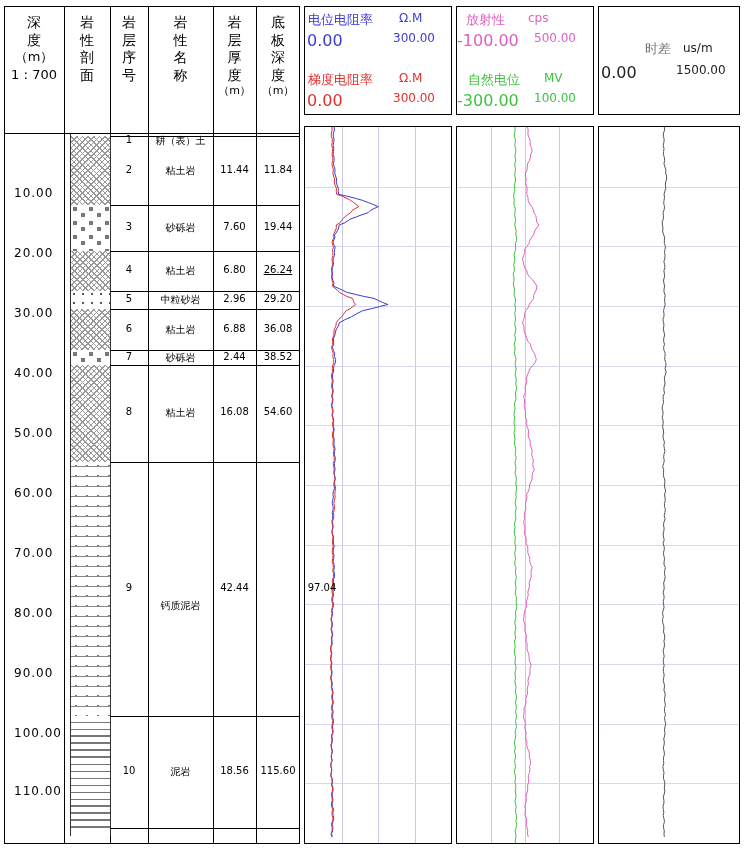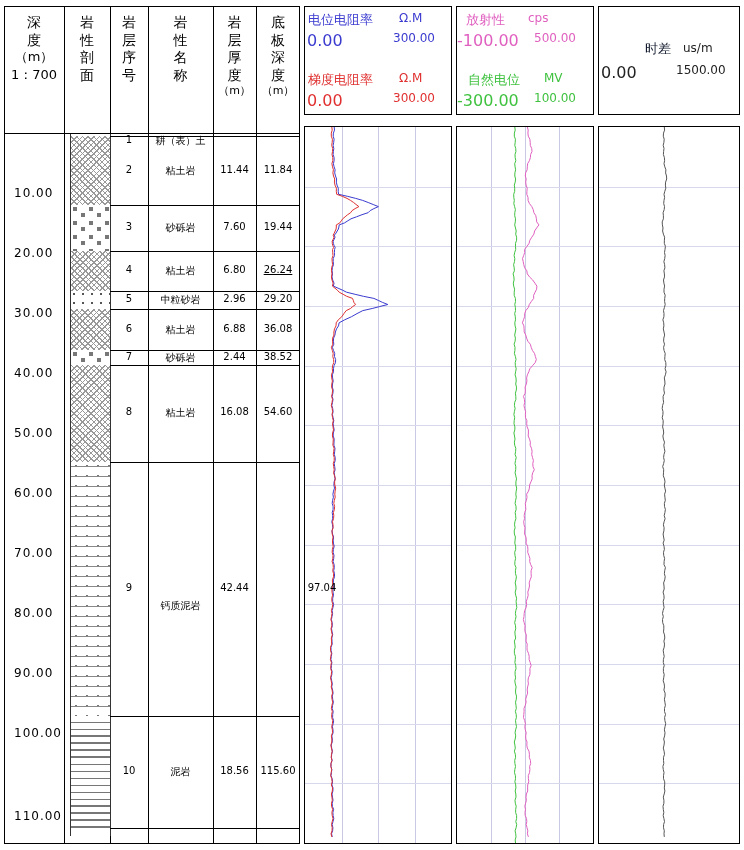--- a/index.html
+++ b/index.html
@@ -110,21 +110,21 @@
   <div class="t-title" style="left:466px;top:11px;color:#e060c0;">放射性</div>
   <div class="t-title" style="left:528px;top:11px;color:#e060c0;font-size:12px;">cps</div>
   <div class="t-min" style="left:457px;top:31px;color:#e060c0;">-100.00</div>
   <div class="t-max" style="left:534px;top:31px;color:#e060c0;">500.00</div>
 
   <div class="t-title" style="left:468px;top:71px;color:#3fc23f;">自然电位</div>
   <div class="t-title" style="left:544px;top:71px;color:#3fc23f;font-size:12px;">MV</div>
   <div class="t-min" style="left:457px;top:91px;color:#3fc23f;">-300.00</div>
   <div class="t-max" style="left:534px;top:91px;color:#3fc23f;">100.00</div>
 
-  <div class="t-title" style="left:645px;top:40px;color:#0f172a;">时差</div>
+  <div class="t-title" style="left:645px;top:40px;color:#737373;">时差</div>
   <div class="t-title" style="left:683px;top:41px;color:#222;font-size:12px;">us/m</div>
   <div class="t-min" style="left:601px;top:63px;color:#222;">0.00</div>
   <div class="t-max" style="left:676px;top:63px;color:#222;">1500.00</div>
 
   <div class="box track" id="trk1" style="left:304px;top:126px;width:148px;height:718px;">
       <div class="grid-v" style="left: 37px;"></div>
       <div class="grid-v" style="left: 73px;"></div>
       <div class="grid-v" style="left: 110px;"></div>
       <div class="grid-h" style="top: 60px;"></div>
       <div class="grid-h" style="top: 119px;"></div>
@@ -196,21 +196,21 @@
       <div class="depth-label" style="left: 14px; top: 186px;">10.00</div>
       <div class="depth-label" style="left: 14px; top: 246px;">20.00</div>
       <div class="depth-label" style="left: 14px; top: 306px;">30.00</div>
       <div class="depth-label" style="left: 14px; top: 366px;">40.00</div>
       <div class="depth-label" style="left: 14px; top: 426px;">50.00</div>
       <div class="depth-label" style="left: 14px; top: 486px;">60.00</div>
       <div class="depth-label" style="left: 14px; top: 546px;">70.00</div>
       <div class="depth-label" style="left: 14px; top: 606px;">80.00</div>
       <div class="depth-label" style="left: 14px; top: 666px;">90.00</div>
       <div class="depth-label" style="left: 14px; top: 726px;">100.00</div>
-      <div class="depth-label" style="left: 14px; top: 809px;">110.00</div>
+      <div class="depth-label" style="left: 14px; top: 784px;">110.00</div>
       <div class="sep" style="left: 110px; width: 190px; top: 136.4px;"></div>
       <div class="lay-num" style="left: 111px; width: 36px; top: 134.4px; text-align: center;">1</div>
       <div class="lay-name" style="left: 149px; width: 63px; top: 134.4px; text-align: center;">耕（表）土</div>
       <div class="sep" style="left: 110px; width: 190px; top: 205.04px;"></div>
       <div class="lay-num" style="left: 111px; width: 36px; top: 163.72px; text-align: center;">2</div>
       <div class="lay-name" style="left: 149px; width: 63px; top: 163.72px; text-align: center;">粘土岩</div>
       <div class="lay-thk" style="left: 214px; width: 41px; top: 163.72px; text-align: center;">11.44</div>
       <div class="lay-bot" style="left: 257px; width: 42px; top: 163.72px; text-align: center;">11.84</div>
       <div class="sep" style="left: 110px; width: 190px; top: 250.64px;"></div>
       <div class="lay-num" style="left: 111px; width: 36px; top: 220.84px; text-align: center;">3</div>

